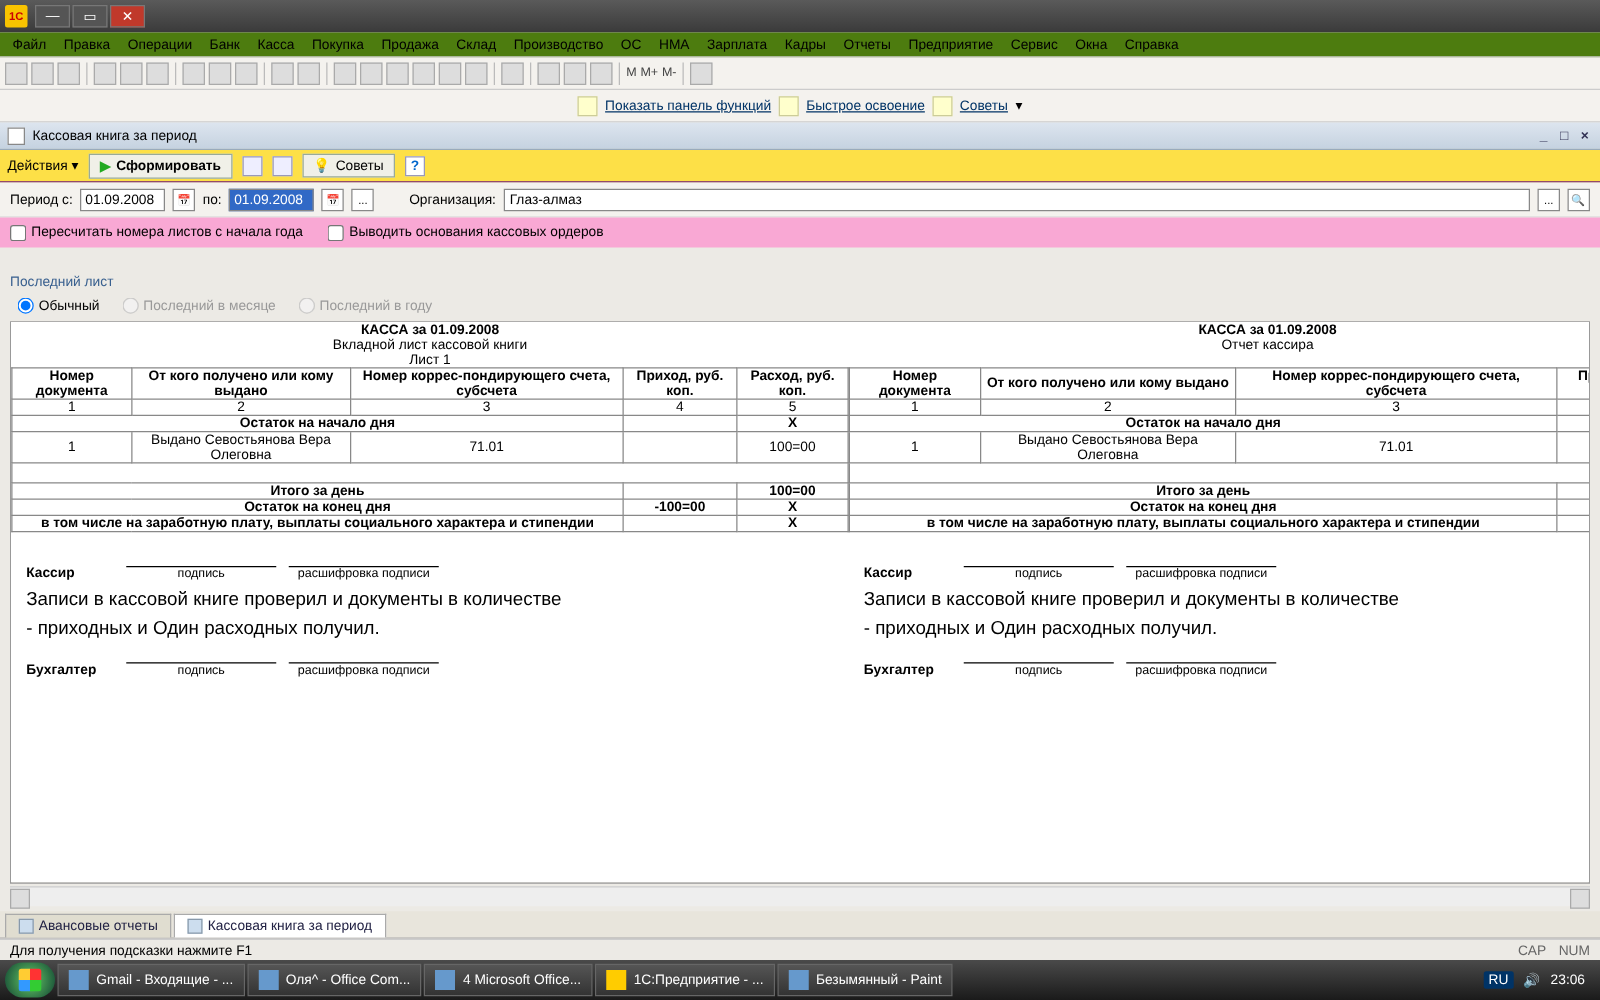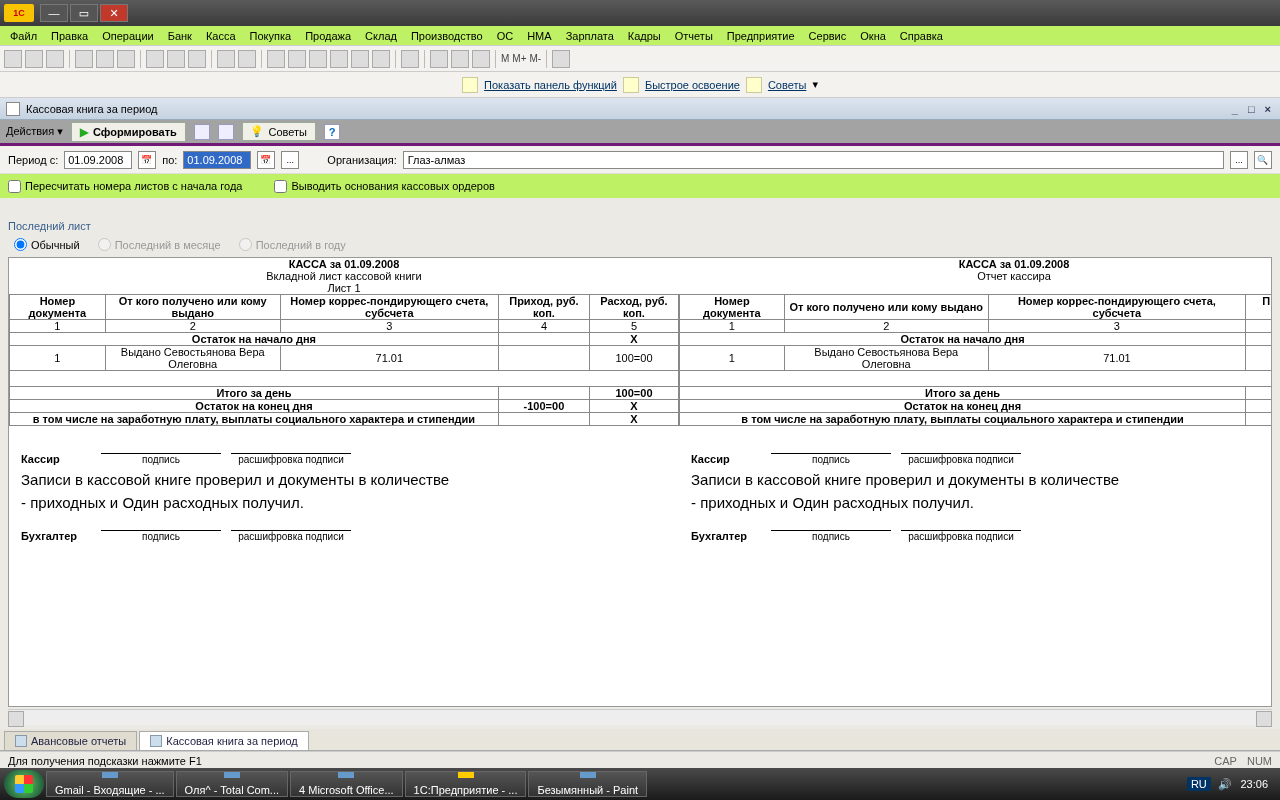--- a/index.html
+++ b/index.html
@@ -1,56 +1,56 @@
 <!DOCTYPE html>
 <html><head>
 <meta charset="utf-8">
 <style>
 * { margin: 0; padding: 0; box-sizing: border-box; font-family: Tahoma, Arial, sans-serif; font-size: 11px; }
 body { background: #eceae5; width: 1280px; height: 800px; overflow: hidden; }
 
 .titlebar { height: 26px; background: linear-gradient(#5a5a5a,#3a3a3a); display:flex; align-items:center; padding:0 4px; color:#fff; }
-.titlebar .logo { width:30px; height:18px; background:#f8c300; color:#c00; font-weight:bold; font-size:9px; display:flex; align-items:center; justify-content:center; margin-right:6px; border-radius:2px; }
+.titlebar .logo { width:18px; height:18px; background:#f8c300; color:#c00; font-weight:bold; font-size:9px; display:flex; align-items:center; justify-content:center; margin-right:6px; border-radius:2px; }
 .titlebar .title { flex:1; font-size:12px; }
 .titlebar .winbtns { display:flex; gap:2px; }
 .titlebar .winbtn { width:28px; height:18px; background:#555; border:1px solid #777; color:#fff; display:flex; align-items:center; justify-content:center; cursor:pointer; }
 .titlebar .winbtn.close { background:#c0392b; }
 
-.menubar { height:20px; background:#bef264; border-bottom:1px solid #ccc; display:flex; align-items:center; padding:0 4px; gap:2px; }
+.menubar { height:20px; background:#4d7c0f; border-bottom:1px solid #ccc; display:flex; align-items:center; padding:0 4px; gap:2px; }
 .menubar span { padding:2px 6px; cursor:pointer; }
 
 .toolbar { height:26px; background:#f4f2ee; border-bottom:1px solid #ccc; display:flex; align-items:center; padding:0 4px; gap:3px; }
 .tb-icon { width:18px; height:18px; background:#ddd; border:1px solid #aaa; cursor:pointer; display:inline-block; }
 .tb-sep { width:1px; height:18px; background:#bbb; margin:0 2px; }
 .tb-text { color:#444; font-size:10px; }
 
 .toolbar2 { height:26px; background:#f4f2ee; border-bottom:1px solid #ccc; display:flex; align-items:center; padding:0 4px; gap:6px;justify-content:center; }
 .toolbar2 .link { color:#003366; text-decoration:underline; cursor:pointer; }
 .toolbar2 .iconb { width:16px; height:16px; display:inline-block; background:#ffc; border:1px solid #cc9; vertical-align:middle; }
 
 .subhead { height:22px; background:linear-gradient(#dde5ef,#c5d2e0); border-bottom:1px solid #9ab; display:flex; align-items:center; padding:0 6px; }
 .subhead .ico { width:14px; height:14px; background:#fff; border:1px solid #888; margin-right:6px; }
 .subhead .closers { margin-left:auto; display:flex; gap:4px; color:#335; }
 .subhead .closers span { cursor:pointer; padding:0 3px; font-weight:bold; }
 
-.actionbar { height:26px; background:#a3a3a3; border-bottom:3px solid #701a75; display:flex; align-items:center; padding:0 6px; gap:8px; }
+.actionbar { height:26px; background:#fde047; border-bottom:1px solid #701a75; display:flex; align-items:center; padding:0 6px; gap:8px; }
 .actionbar .dd { cursor:pointer; }
 .actionbar .btn { border:1px solid #9a9; background:#f0f0e8; padding:2px 8px; display:flex; align-items:center; gap:4px; cursor:pointer; }
 .actionbar .btn .tri { color:#2a2; font-size:12px; }
 .actionbar .smico { width:16px; height:16px; background:#eef; border:1px solid #99b; cursor:pointer; }
 .actionbar .q { width:16px; height:16px; border:1px solid #99b; background:#fff; color:#06c; font-weight:bold; display:flex; align-items:center; justify-content:center; cursor:pointer; }
 
 .filterbar { height:28px; background:#f4f2ee; display:flex; align-items:center; padding:0 8px; gap:6px; border-bottom:1px solid #ddd; }
 .filterbar input[type=text] { border:1px solid #888; height:18px; padding:0 3px; font-size:11px; }
 .date { width:68px; }
 .dateico { width:18px; height:18px; border:1px solid #888; background:#fff; cursor:pointer; display:inline-flex; align-items:center; justify-content:center; font-size:9px; }
 .orgbox { flex:1; height:18px; border:1px solid #888; background:#fff; padding:0 4px; display:flex; align-items:center; }
 .sel { background:#3169c6; color:#fff; }
 
-.checkrow { height:24px; background:#bef264; display:flex; align-items:center; padding:0 8px; gap:32px; }
+.checkrow { height:24px; background:#f9a8d4; display:flex; align-items:center; padding:0 8px; gap:20px; }
 .checkrow label { display:flex; align-items:center; gap:4px; cursor:pointer; }
 .checkrow input { cursor:pointer; }
 
 .groupbox { margin:2px 8px 0 8px; }
 .grouptitle { color:#39608f; padding:2px 0;margin-top:20px; }
 .radiorow { display:flex; align-items:center; gap:18px; padding:4px 6px; }
 .radiorow label { display:flex; align-items:center; gap:4px; cursor:pointer; }
 .radiorow label.dis { color:#999; }
 
 .report { background:#fff; margin:2px 8px; border:1px solid #999; height:450px; overflow:auto; position:relative; }
@@ -81,21 +81,21 @@
 .bottabs .tab { background:#e0ddd0; border:1px solid #aaa; border-bottom:none; padding:3px 10px; display:flex; align-items:center; gap:4px; cursor:pointer; color:#224; }
 .bottabs .tab.active { background:#fff; }
 .bottabs .tab .tico { width:12px; height:12px; background:#cde; border:1px solid #89a; }
 
 .status { height:18px; background:#eceae5; display:flex; align-items:center; padding:0 8px; border-top:1px solid #ccc; }
 .status .right { margin-left:auto; display:flex; gap:10px; color:#666; }
 
 .taskbar { height:32px; background:linear-gradient(#4a4a4a,#1a1a1a); display:flex; align-items:center; padding:0 4px; gap:2px; color:#fff; position:absolute; bottom:0; width:100%; }
 .start { width:40px; height:28px; background:radial-gradient(circle,#6c6,#143); border-radius:14px; display:flex; align-items:center; justify-content:center; cursor:pointer; }
 .start::before { content:''; width:18px; height:18px; background:conic-gradient(#f33 0 25%,#3c3 25% 50%,#39f 50% 75%,#fc3 75% 100%); border-radius:2px; }
-.tbtn { height:26px; background:linear-gradient(#555,#333); border:1px solid #666; padding:0 8px; display:flex; align-items:center; gap:6px; cursor:pointer; font-size:11px; max-width:170px; overflow:hidden; white-space:nowrap;flex-direction:column; }
+.tbtn { height:26px; background:linear-gradient(#555,#333); border:1px solid #666; padding:0 8px; display:flex; align-items:center; gap:6px; cursor:pointer; font-size:11px; max-width:170px; overflow:hidden; white-space:nowrap; }
 .tbtn .tico2 { width:16px; height:16px; background:#69c; }
 .tray { margin-left:auto; display:flex; align-items:center; gap:8px; padding:0 8px; }
 .tray .lang { background:#036; padding:1px 4px; border-radius:2px; }
 </style>
 </head>
 <body>
 
 <div class="titlebar">
   <div class="logo">1C</div>
   <div class="winbtns">
@@ -433,21 +433,21 @@
 </div>
 
 <div class="taskbar">
   <div class="start"></div>
   <div class="tbtn">
       <span class="tico2"></span>
       <span>Gmail - Входящие - ...</span>
     </div>
   <div class="tbtn">
       <span class="tico2"></span>
-      <span>Оля^ - Total Com...</span>
+      <span>Оля^ - Office Com...</span>
     </div>
   <div class="tbtn">
       <span class="tico2"></span>
       <span>4 Microsoft Office...</span>
     </div>
   <div class="tbtn">
       <span class="tico2" style="background:#fc0"></span>
       <span>1С:Предприятие - ...</span>
     </div>
   <div class="tbtn">

